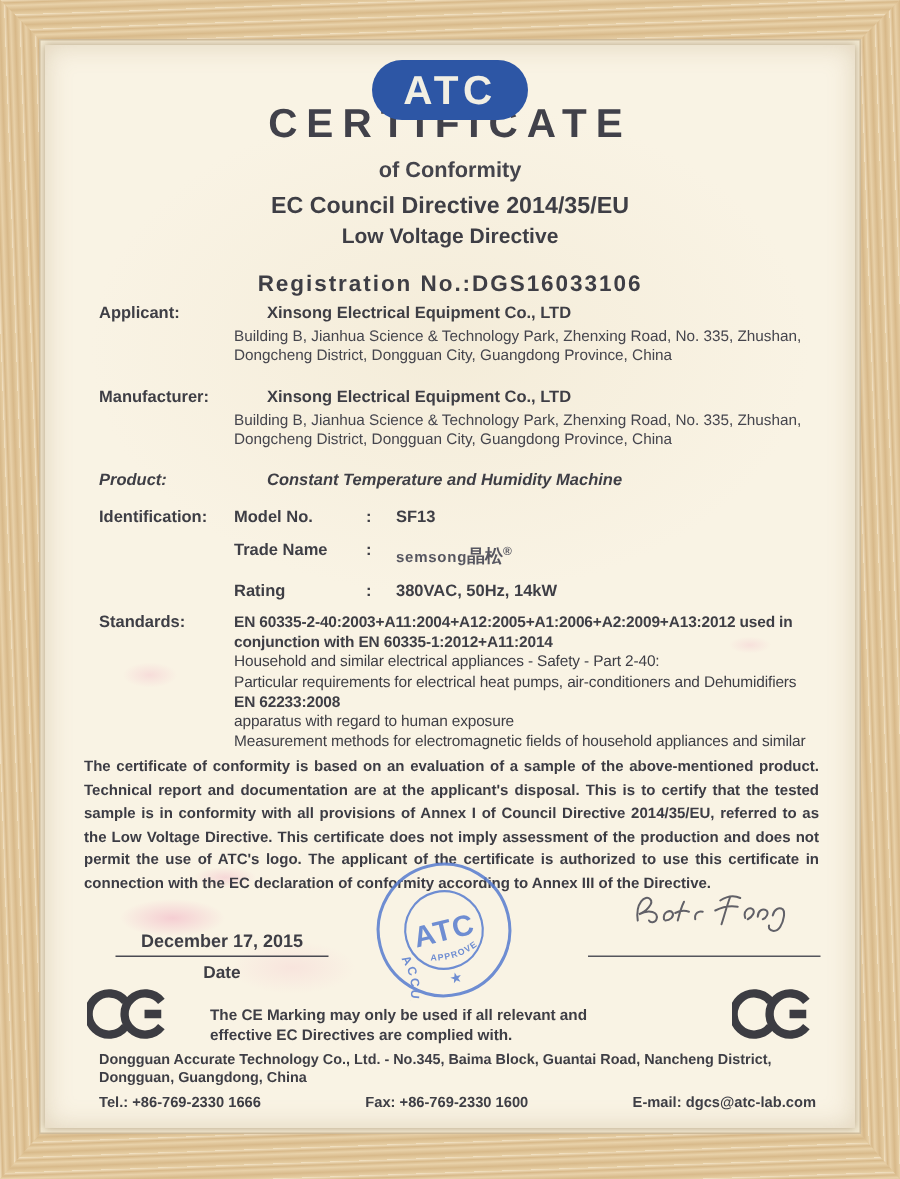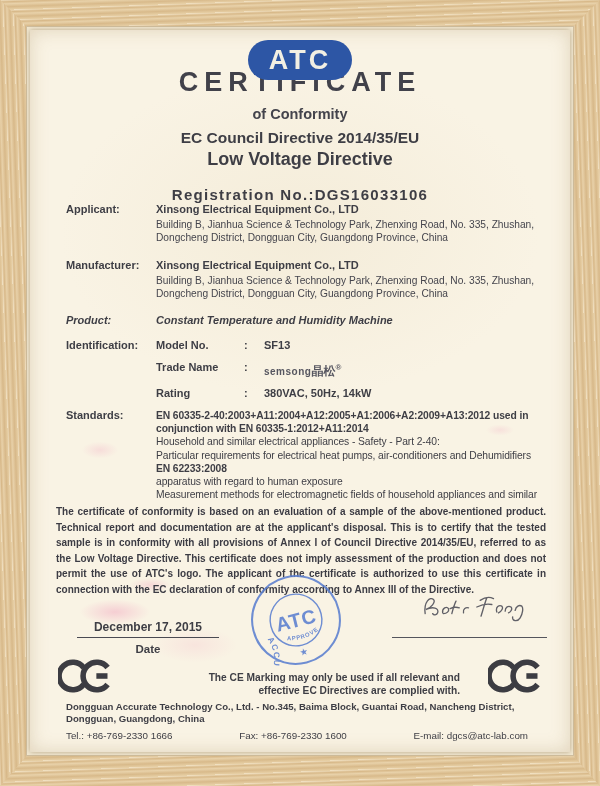--- a/index.html
+++ b/index.html
@@ -34,28 +34,28 @@
 
   
   .header { position:absolute; left:0; top:10px; width:100%; text-align:center; }
   .logo-pill { display:inline-block; width:104px; height:40px; border-radius:21px;
     background:#2d56a5; color:#f2efe3; font-size:27px; font-weight:bold; letter-spacing:3px;
     line-height:40px; text-align:center; position:relative; z-index:2; }
   .cert-title { margin-top:-13px; font-size:27px; font-weight:bold; letter-spacing:6px;
     color:#41414a; position:relative; z-index:1; }
   .cert-sub  { margin-top:8px;  font-size:14.5px; font-weight:bold; color:#44444c; }
   .dir1      { margin-top:7px;  font-size:15.5px; font-weight:bold; }
-  .dir2      { margin-top:2px;  font-size:18px; font-weight:bold; }
+  .dir2      { margin-top:2px;  font-size:14px; font-weight:bold; }
   .regno     { margin-top:16px; font-size:15px;   font-weight:bold; letter-spacing:1.3px; }
 
   
   .sec { position:absolute; left:36px; right:24px; display:flex; }
   .sec .label { width:90px; flex:none; font-weight:bold; font-size:11px; }
   .sec .content { flex:1; }
-  .name-line { font-weight:bold; font-size:11px; margin-bottom:3px; }
+  .name-line { font-weight:bold; font-size:11px; margin-bottom:3px;margin-left:22px; }
   .addr { font-size:10.2px; line-height:13px; color:#45454d; }
   .s-applicant    { top:173px; }
   .s-manufacturer { top:229px; }
   .s-product      { top:284px;font-style:italic; }
   .s-ident        { top:309px; }
   .s-standards    { top:379px; }
   .id-row { display:flex; margin-bottom:9px; font-size:11px; font-weight:bold; line-height:13px; }
   .id-name { width:88px; flex:none; }
   .id-colon { width:20px; flex:none; }
   .brand { font-size:10px; letter-spacing:.5px; color:#565660; }
@@ -76,26 +76,26 @@
   .sig-line { position:absolute; left:362px; top:607px; width:155px; border-top:1px solid #55555c; }
   .dateblock { position:absolute; left:47px; top:590px; width:142px; text-align:center; }
   .date-val { font-size:12px; font-weight:bold; }
   .date-line { border-top:1.5px solid #4a4a52; margin-top:3px; }
   .date-lbl { margin-top:5px; font-size:11.5px; font-weight:bold; }
 
   
   .ce { position:absolute; top:628px; }
   .ce-left  { left:28px; }
   .ce-right { left:458px; }
-  .notice { position:absolute; left:110px; right:110px; top:642px; text-align:right;
+  .notice { position:absolute; left:110px; right:110px; top:642px; text-align:left;
     font-size:10.2px; font-weight:bold; line-height:12.5px; }
   .issuer { position:absolute; left:36px; right:28px; top:671px;
     font-size:9.6px; font-weight:bold; line-height:12px; }
-  .contacts { position:absolute; left:36px; right:42px; top:700px;
-    display:flex; justify-content:space-between; font-size:9.8px; font-weight:normal; }
+  .contacts { position:absolute; left:36px; right:26px; top:700px;
+    display:flex; justify-content:space-between; font-size:9.8px; font-weight:bold; }
 </style>
 </head>
 <body>
 
 <div>
   <div class="frame-piece f-h f-top"></div>
   <div class="frame-piece f-h f-bottom"></div>
   <div class="frame-piece f-v f-left"></div>
   <div class="frame-piece f-v f-right"></div>
   <div class="bevel"></div>

